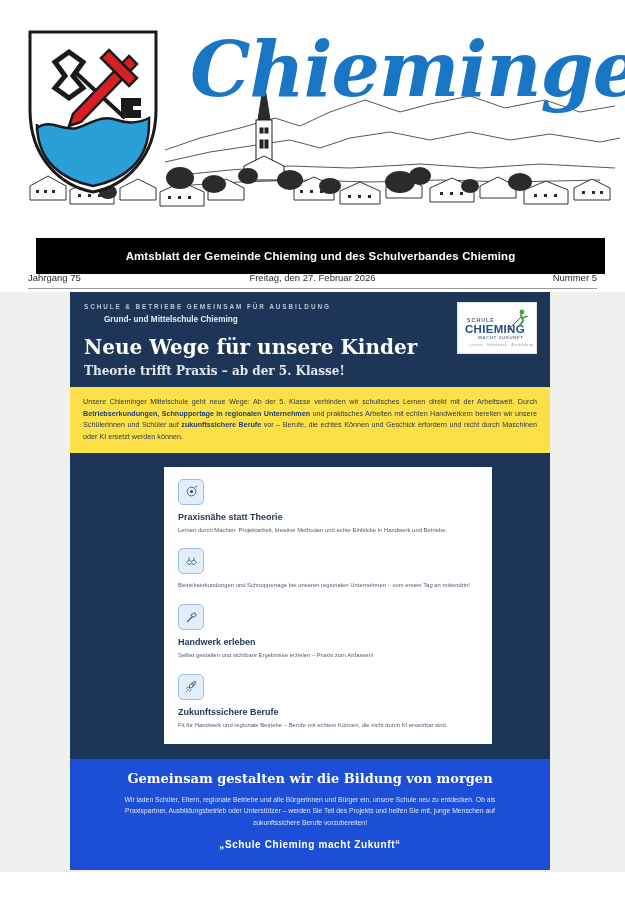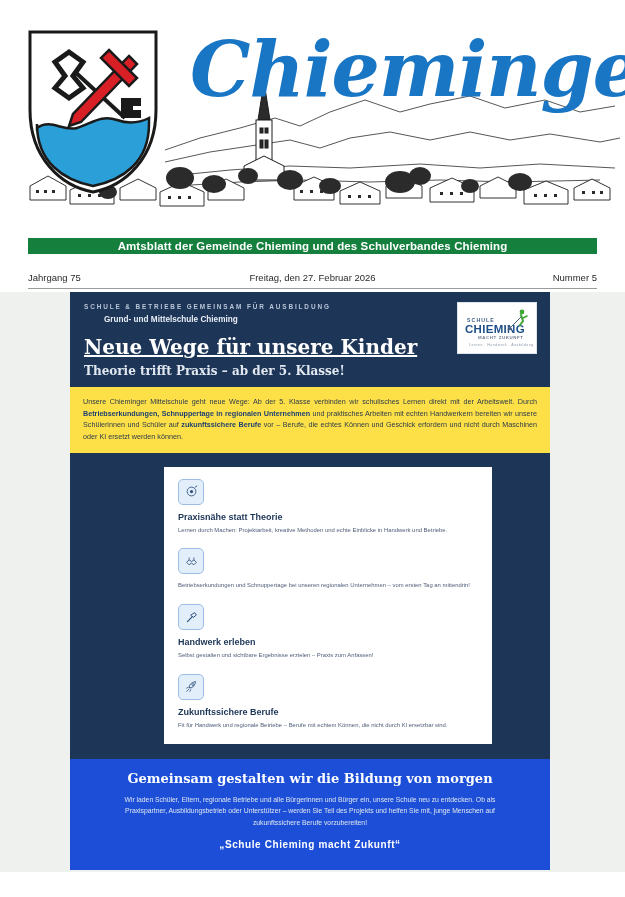--- a/index.html
+++ b/index.html
@@ -36,22 +36,22 @@
     position:absolute;left:370px;top:135px;
     font-family:"Liberation Sans", sans-serif;
     font-weight:bold;
     font-size:32px;
     color:#1976c4;
     letter-spacing:0px;
   }
 
   
   .banner{
-    position:absolute;left:28px;top:238px;width:569px;height:16px;
-    background:#15803d;
+    position:absolute;left:36px;top:238px;width:569px;height:36px;
+    background:#000000;
     color:#ffffff;
     font-size:11.5px;font-weight:bold;
     display:flex;align-items:center;justify-content:center;
     letter-spacing:0.1px;
   }
 
   
   .issueline{
     position:absolute;left:28px;top:266px;width:569px;height:22px;
     border-bottom:1px solid #9a9a9a;
@@ -85,21 +85,20 @@
   }
   .school-line{
     font-size:8.2px;font-weight:bold;color:#e7edf5;
     margin-bottom:11px;
     padding-left:20px;
   }
   .ad-h1{
     font-family:"DejaVu Serif", serif;
     font-size:20px;font-weight:bold;color:#ffffff;
     margin-bottom:5px;
-    text-decoration:underline;
   }
   .ad-h2{
     font-family:"DejaVu Serif", serif;
     font-size:12px;font-weight:bold;color:#e2e8f0;
   }
   .ad-logo{
     position:absolute;right:13px;top:10px;
     width:78px;height:50px;background:#ffffff;
     border:1px solid #dfe4ea;
   }

